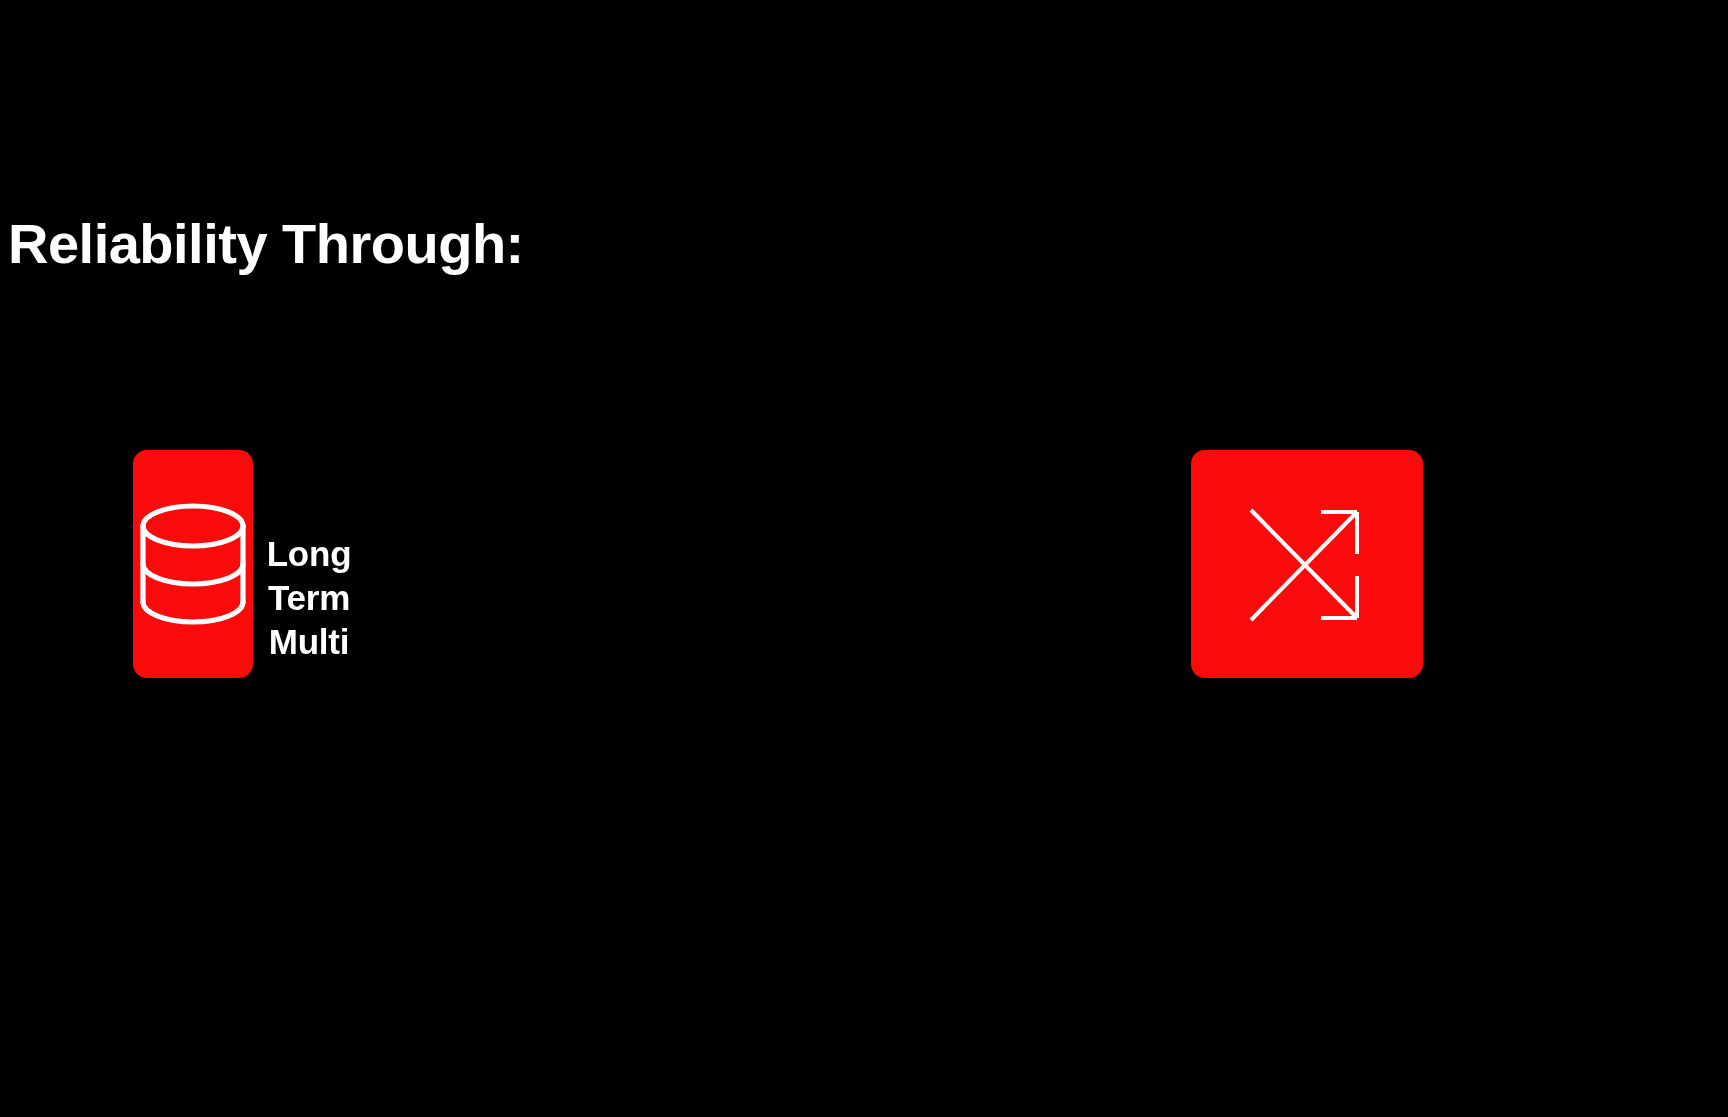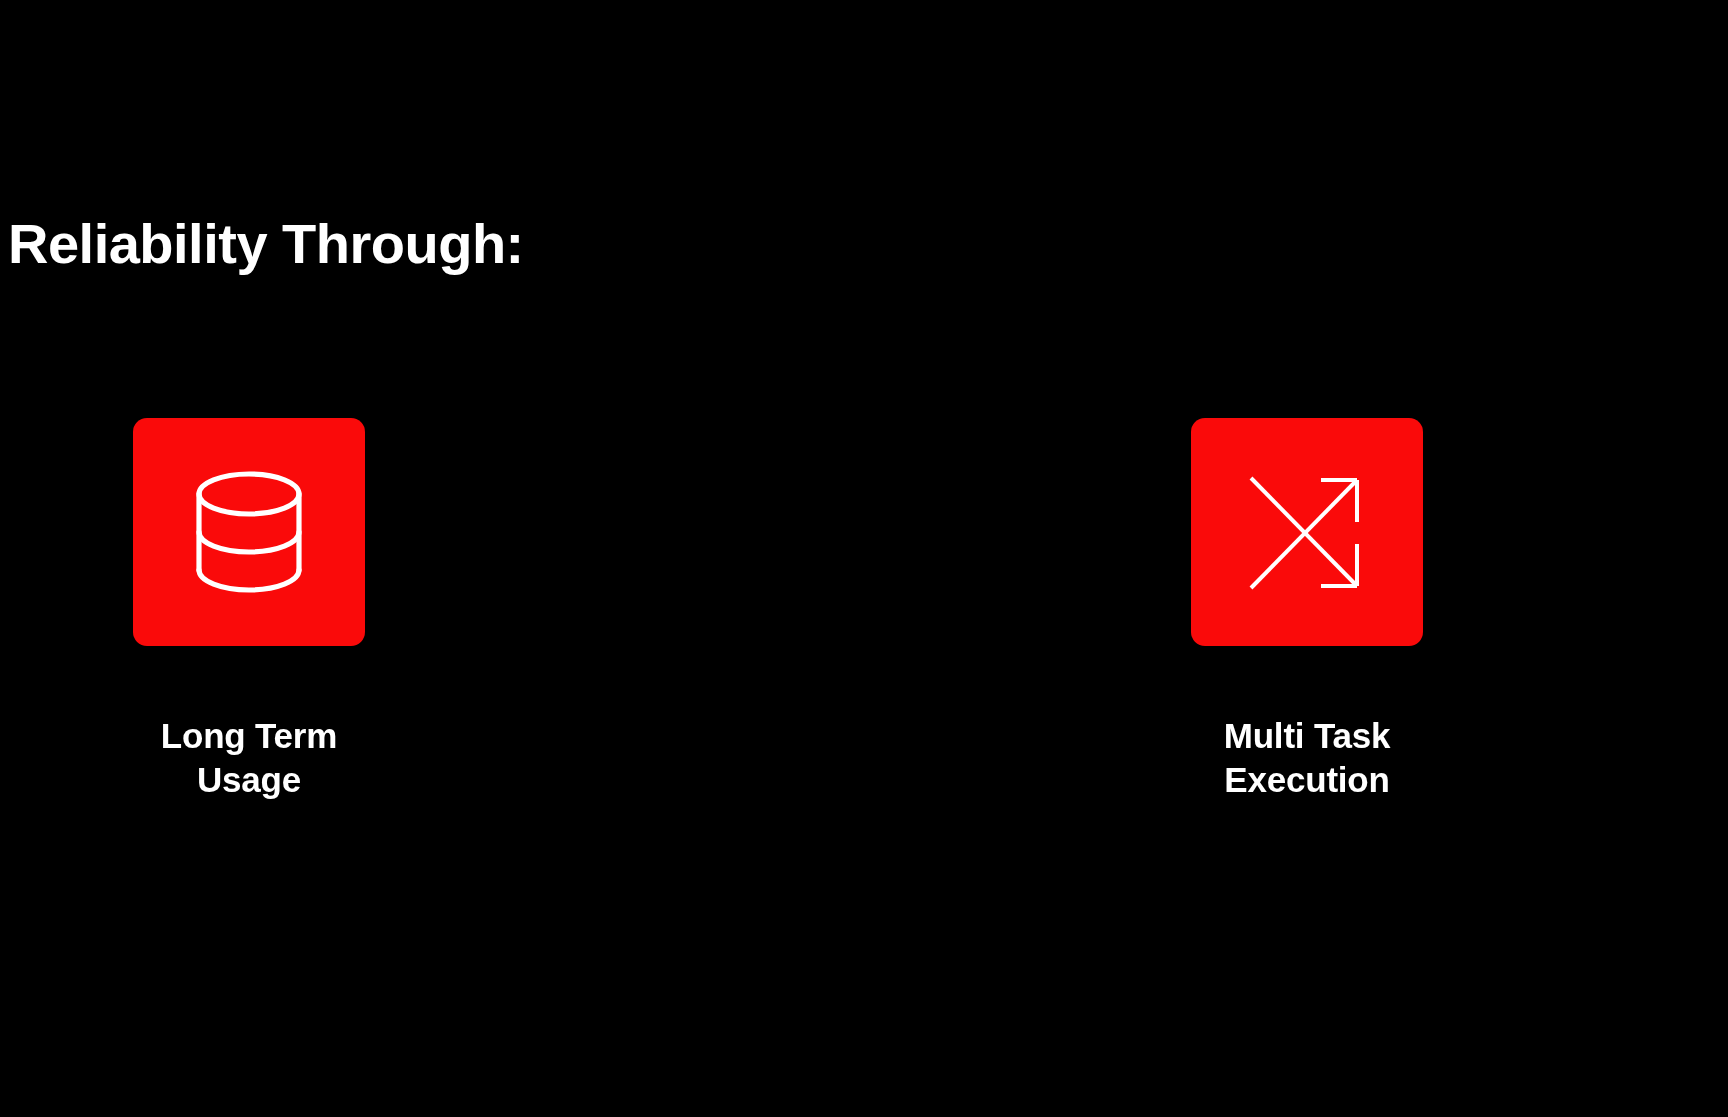--- a/index.html
+++ b/index.html
@@ -43,22 +43,23 @@
     width: 1290px;
     display: flex;
     flex-direction: row;
     justify-content: space-between;
     align-items: flex-start;
   }
 
   .card {
     width: 232px;
     display: flex;
-    flex-direction: column;
+    flex-direction: row;
     align-items: center;
+    margin-top: 32px;
   }
 
   .tile {
     width: 232px;
     height: 228px;
     border-radius: 14px;
     display: flex;
     align-items: center;
     justify-content: center;
     box-sizing: border-box;
@@ -95,41 +96,37 @@
             <ellipse cx="60" cy="26" rx="50" ry="20"></ellipse>
             <path d="M10 26 L10 102"></path>
             <path d="M110 26 L110 102"></path>
             <path d="M10 64 a50 20 0 0 0 100 0"></path>
             <path d="M10 102 a50 20 0 0 0 100 0"></path>
           </svg>
         </span>
       </div>
       <div class="card-label">
         <span>Long Term</span><br>
-        <span>Usage</span>
+        <span>Multi</span>
       </div>
     </div>
 
 
 
     <div class="card">
       <div class="tile" style="background:#FA0A0A">
         <span>
           <svg width="124" height="124" viewBox="0 0 124 124" fill="none" stroke="#ffffff" stroke-width="4" stroke-linecap="butt" stroke-linejoin="miter">
 
             <path d="M6 118 L112 10"></path>
             <path d="M112 10 L112 52"></path>
             <path d="M112 10 L76 10"></path>
 
             <path d="M6 8 L112 116"></path>
             <path d="M112 116 L112 74"></path>
             <path d="M112 116 L76 116"></path>
           </svg>
         </span>
       </div>
-      <div class="card-label">
-        <span>Multi Task</span><br>
-        <span>Execution</span>
-      </div>
     </div>
 
   </div>
 </div>
 
 </body></html>

